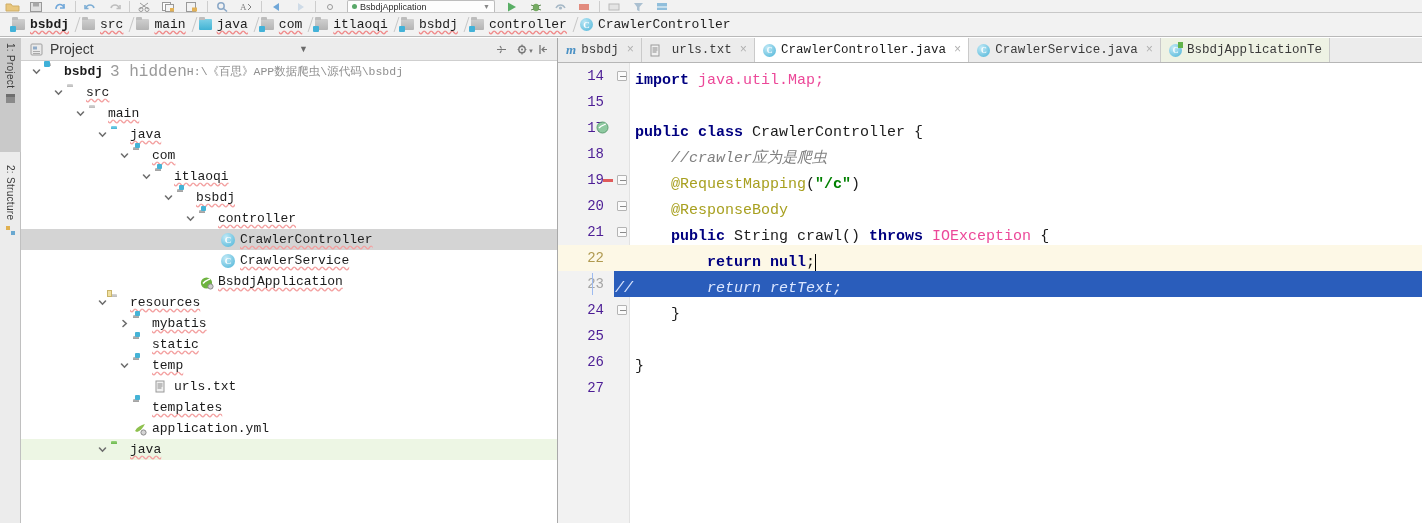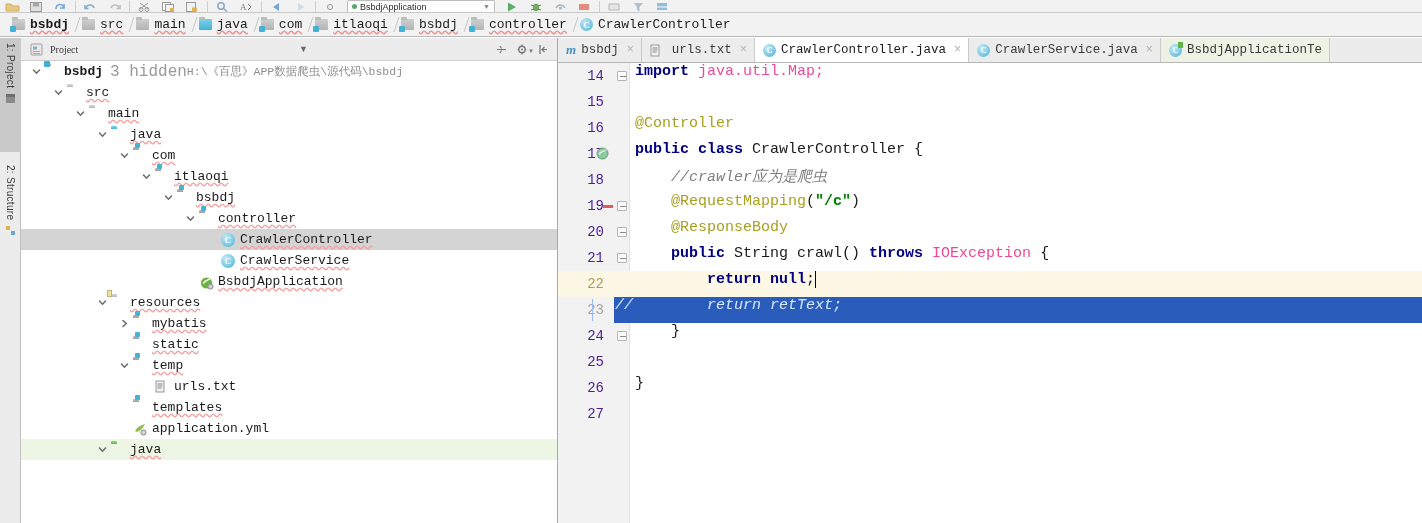--- a/index.html
+++ b/index.html
@@ -89,21 +89,21 @@
 
   
   .projpanel {
     position: absolute; left: 21px; top: 38px; width: 537px; height: 485px;
     background: #ffffff; border-right: 1px solid #a9a9a9;
   }
   .proj-header {
     height: 23px; background: #ececec; border-bottom: 1px solid #cfcfcf;
     display: flex; align-items: center; padding: 0 6px 0 8px; gap: 6px;
   }
-  .proj-title { font-size: 10px; color: #3a3a3a; font-family: Liberation Serif, serif; }
+  .proj-title { font-size: 14px; color: #3a3a3a; font-family: Liberation Sans, sans-serif; }
   .hdr-spacer { flex: 1 1 auto; }
   .hicon { width: 15px; height: 15px; position: relative; flex: none; opacity: .8; }
   .tree { position: absolute; left: 0; top: 23px; right: 0; bottom: 0; overflow: hidden;
           font-family: "Liberation Mono", monospace; font-size: 13px; }
   .row { height: 21px; display: flex; align-items: center; white-space: nowrap; position: relative; }
   .row.sel { background: #d4d4d4; }
   .row.grn { background: #edf6e4; }
   .arrow { width: 11px; height: 11px; flex: none; position: relative; margin-right: 3px; }
   .arrow.none { visibility: hidden; }
   .arrow svg { position: absolute; left: 0; top: 0; }
@@ -162,21 +162,21 @@
   }
   .gutter-mark { position:absolute; left:-11px; width: 10px; height: 3px; background:#e05b5b; }
   .lines { position: absolute; left: 0; top: 0; right: 0; bottom: 0; }
   .cline { position: relative; height: 26px; display: flex; align-items: center; }
   .cline .ln {
     position: absolute; left: 0; width: 46px; text-align: right;
     font-family: "Liberation Mono", monospace; font-size: 14px; color: #4c1d95;
   }
   .cline .gutslot { position: absolute; left: 56px; width: 16px; height: 26px; }
   .cline .code {
-    position: absolute; left: 77px; right: 0; height: 26px; display: flex; align-items: flex-start;
+    position: absolute; left: 77px; right: 0; height: 26px; display: flex; align-items: flex-end;
     font-family: "Liberation Mono", monospace; font-size: 15px; color: #1b1b1b;
     white-space: pre;
   }
   .cline.caret { background: #fdf8e6; }
   .cline.caret .ln { color: #b09a50; }
   .cline.selected .ln { color: #a5a5a5; }
   .selband { position: absolute; left: 56px; right: 0; top: 0; height: 26px; background: #2a5dbb; }
   .cline.selected .code { color: #ffffff; z-index: 2; }
   .kw   { color: #000080; font-weight: bold; }
   .ann  { color: #a8a020; }
@@ -656,25 +656,20 @@
               <span class="fold-m"></span>
             </span>
             <span class="code" style="position:absolute;"><span class="kw">import&nbsp;</span><span class="typ">java.util.Map;</span></span>
           </div>
           <div class="cline">
             <span class="ln">15</span>
             <span class="gutslot"></span>
             <span class="code" style="position:absolute;"></span>
           </div>
           <div class="cline">
-            <span class="ln">16</span>
-            <span class="gutslot"></span>
-            <span class="code" style="position:absolute;"><span class="ann">@Controller</span></span>
-          </div>
-          <div class="cline">
             <span class="ln">17</span>
             <span class="gutslot">
               <span class="bookmark"><svg width="13" height="13">
                   <circle cx="6.5" cy="6.5" r="5.5" fill="#8ec9a0" stroke="#5f9e72"></circle>
                   <path d="M3 7c2-2.5 5-3 7-4" stroke="#fff" fill="none" stroke-width="1.3"></path>
                 </svg></span>
             </span>
             <span class="code" style="position:absolute;"><span class="kw">public&nbsp;class&nbsp;</span><span class="plain">CrawlerController&nbsp;{</span></span>
           </div>
           <div class="cline">

